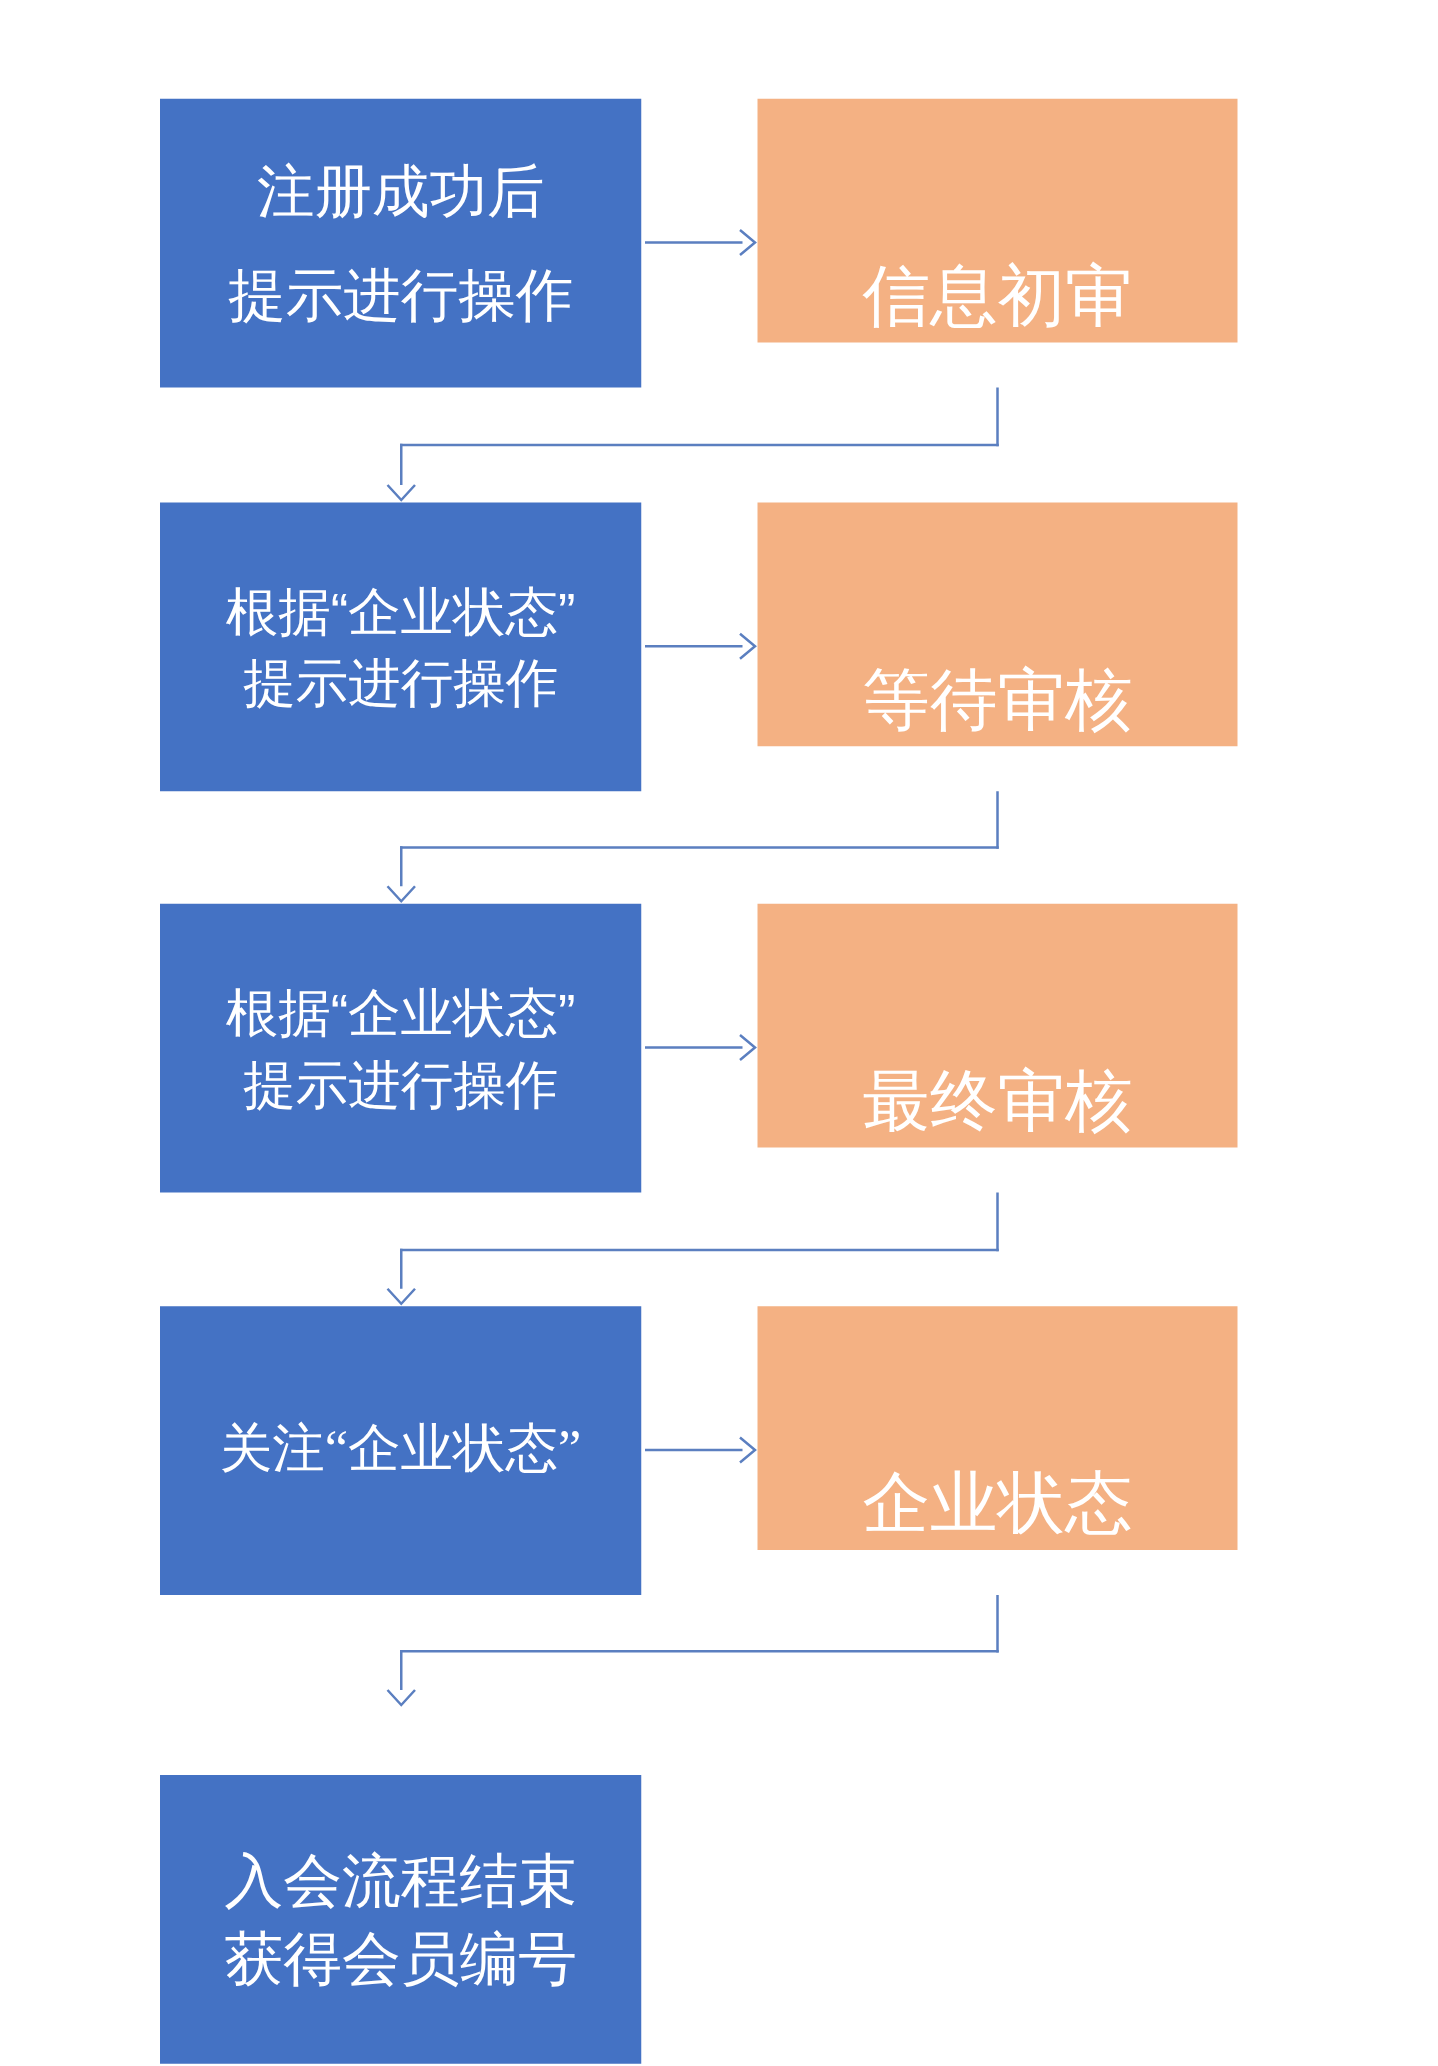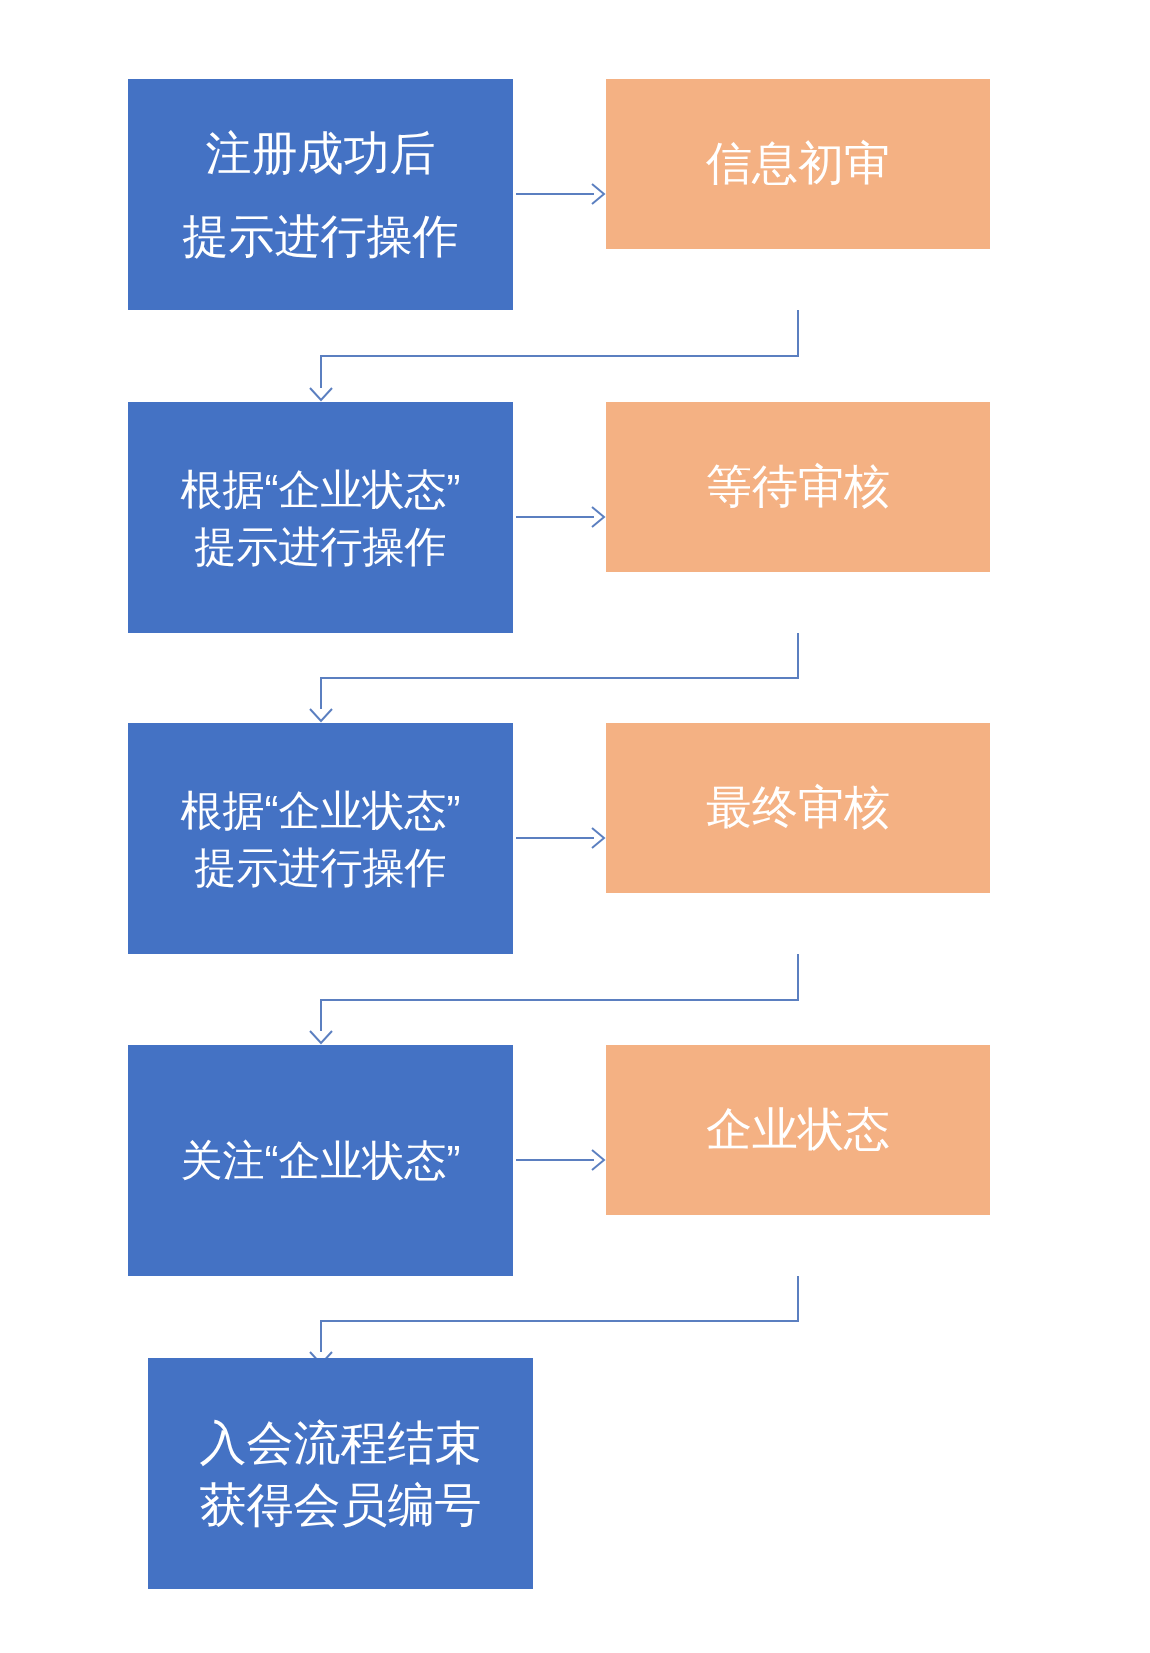--- a/index.html
+++ b/index.html
@@ -29,27 +29,27 @@
   .box p { margin: 0; }
 
   
   .action { left: 128px; width: 385px; height: 231px; }
   .a1 { top: 79px;   font-size: 46px; text-align: center; }
   .a1 p { line-height: 83px; }
   .a2 { top: 402px;  font-size: 42px; }
   .a2 p { line-height: 57px; }
   .a3 { top: 723px;  font-size: 42px; }
   .a3 p { line-height: 57px; }
-  .a4 { top: 1045px; font-size: 42px; }
+  .a4 { top: 1045px; font-size: 42px; font-family: Liberation Serif, serif; }
   .a4 p { line-height: 57px; }
-  .a5 { top: 1358px; font-size: 47px; margin-left: 20px; }
+  .a5 { top: 1420px; font-size: 47px; }
   .a5 p { line-height: 62px; }
 
   
-  .review { left: 606px; width: 384px; height: 170px; font-size: 46px; }
+  .review { left: 606px; width: 384px; height: 195px; font-size: 54px; justify-content: flex-end; }
   .r1 { top: 79px; }
   .r2 { top: 402px; }
   .r3 { top: 723px; }
   .r4 { top: 1045px; }
 
   
   .seg {
     position: absolute;
     background: #5B7FC0;
   }

